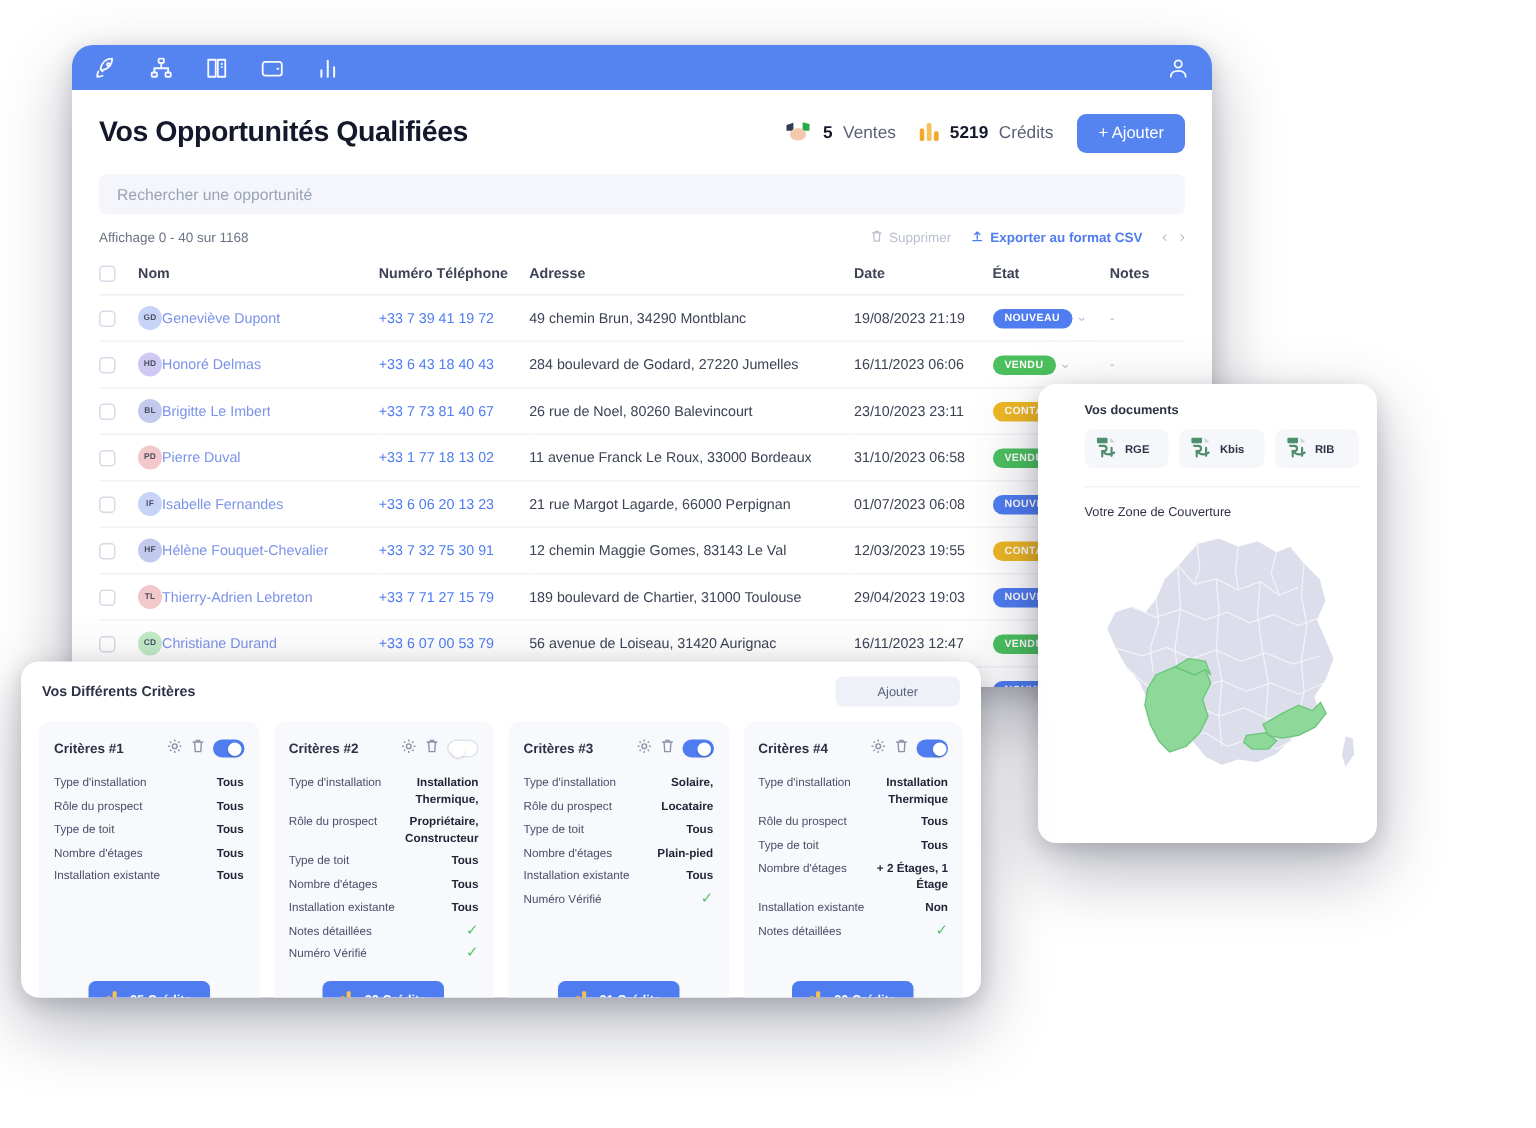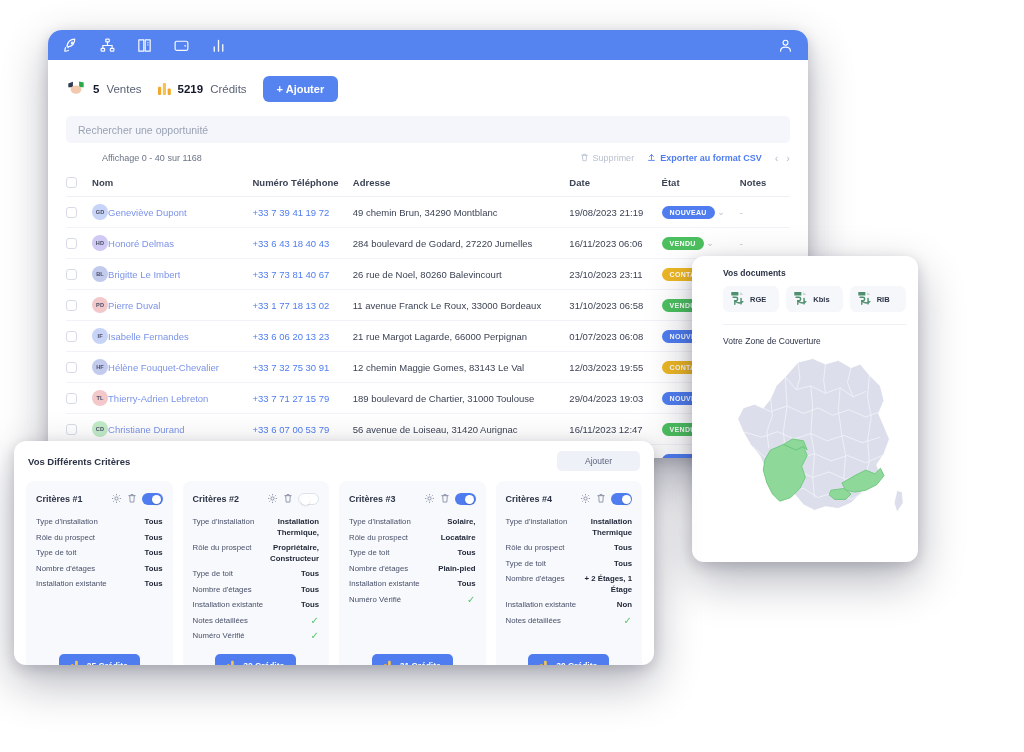--- a/index.html
+++ b/index.html
@@ -32,33 +32,33 @@
   .page-body { padding: 16px 18px 0 18px; }
   .page-head { display: flex; align-items: center; justify-content: space-between; }
   .page-title {
     font-size: 19px; font-weight: bold; color: #14182b; letter-spacing: -.3px;
   }
   .head-right { display: flex; align-items: center; gap: 16px; }
   .stat { display: flex; align-items: center; gap: 7px; font-size: 11.5px; color: #5a6275; }
   .stat b { color: #14182b; font-weight: bold; }
   .add-btn {
     background: #5583f0; color: #fff; border: none; border-radius: 6px;
-    font-size: 11px; font-weight: bold; padding: 7px 14px; cursor: pointer;
+    font-size: 11px; font-weight: normal; padding: 7px 14px; cursor: pointer;
     font-family: "Liberation Sans", sans-serif;
   }
 
   .search-field {
     margin-top: 14px; height: 27px; background: #f4f6fb; border-radius: 5px;
     display: flex; align-items: center; padding: 0 12px;
     font-size: 10.5px; color: #9aa2b4;
   }
 
   .table-meta {
     display: flex; align-items: center; justify-content: space-between;
-    margin-top: 9px; font-size: 9px; color: #6b7385; margin-left: 36px;
+    margin-top: 9px; font-size: 9px; color: #6b7385;
   }
   .meta-actions { display: flex; align-items: center; gap: 13px; }
   .meta-act { display: flex; align-items: center; gap: 4px; font-size: 9px; }
   .meta-act.muted { color: #b9c0cf; }
   .meta-act.blue { color: #4f7df0; font-weight: bold; }
   .pager { display: flex; gap: 8px; color: #b9c0cf; font-size: 11px; }
   .pager span { cursor: pointer; }
 
   table.leads { width: 100%; border-collapse: collapse; margin-top: 7px; table-layout: fixed; }
   table.leads th {
@@ -214,20 +214,21 @@
         <svg viewBox="0 0 24 24" fill="none" stroke="#fff" stroke-width="1.7" stroke-linecap="round">
           <circle cx="12" cy="8" r="3.4"></circle>
             <path d="M5 20c0-3.6 3.2-5.6 7-5.6s7 2 7 5.6"></path>
         </svg>
       </span>
     </div>
 
     <div class="page-body">
 
       <div class="page-head">
+        <div class="page-title">Vos Opportunités Qualifiées</div>
         <div class="head-right">
           <div class="stat">
             <span>
               <svg width="20" height="16" viewBox="0 0 26 20">
                 <path d="M3 4 L9 2 L9 9 L3 9 Z" fill="#2f3b52"></path>
                 <path d="M23 3 L17 1.5 L17 9 L23 9 Z" fill="#2aa84a"></path>
                 <ellipse cx="13" cy="12" rx="7" ry="5.4" fill="#f3c9ae"></ellipse>
               </svg>
             </span>
             <b>5</b>

